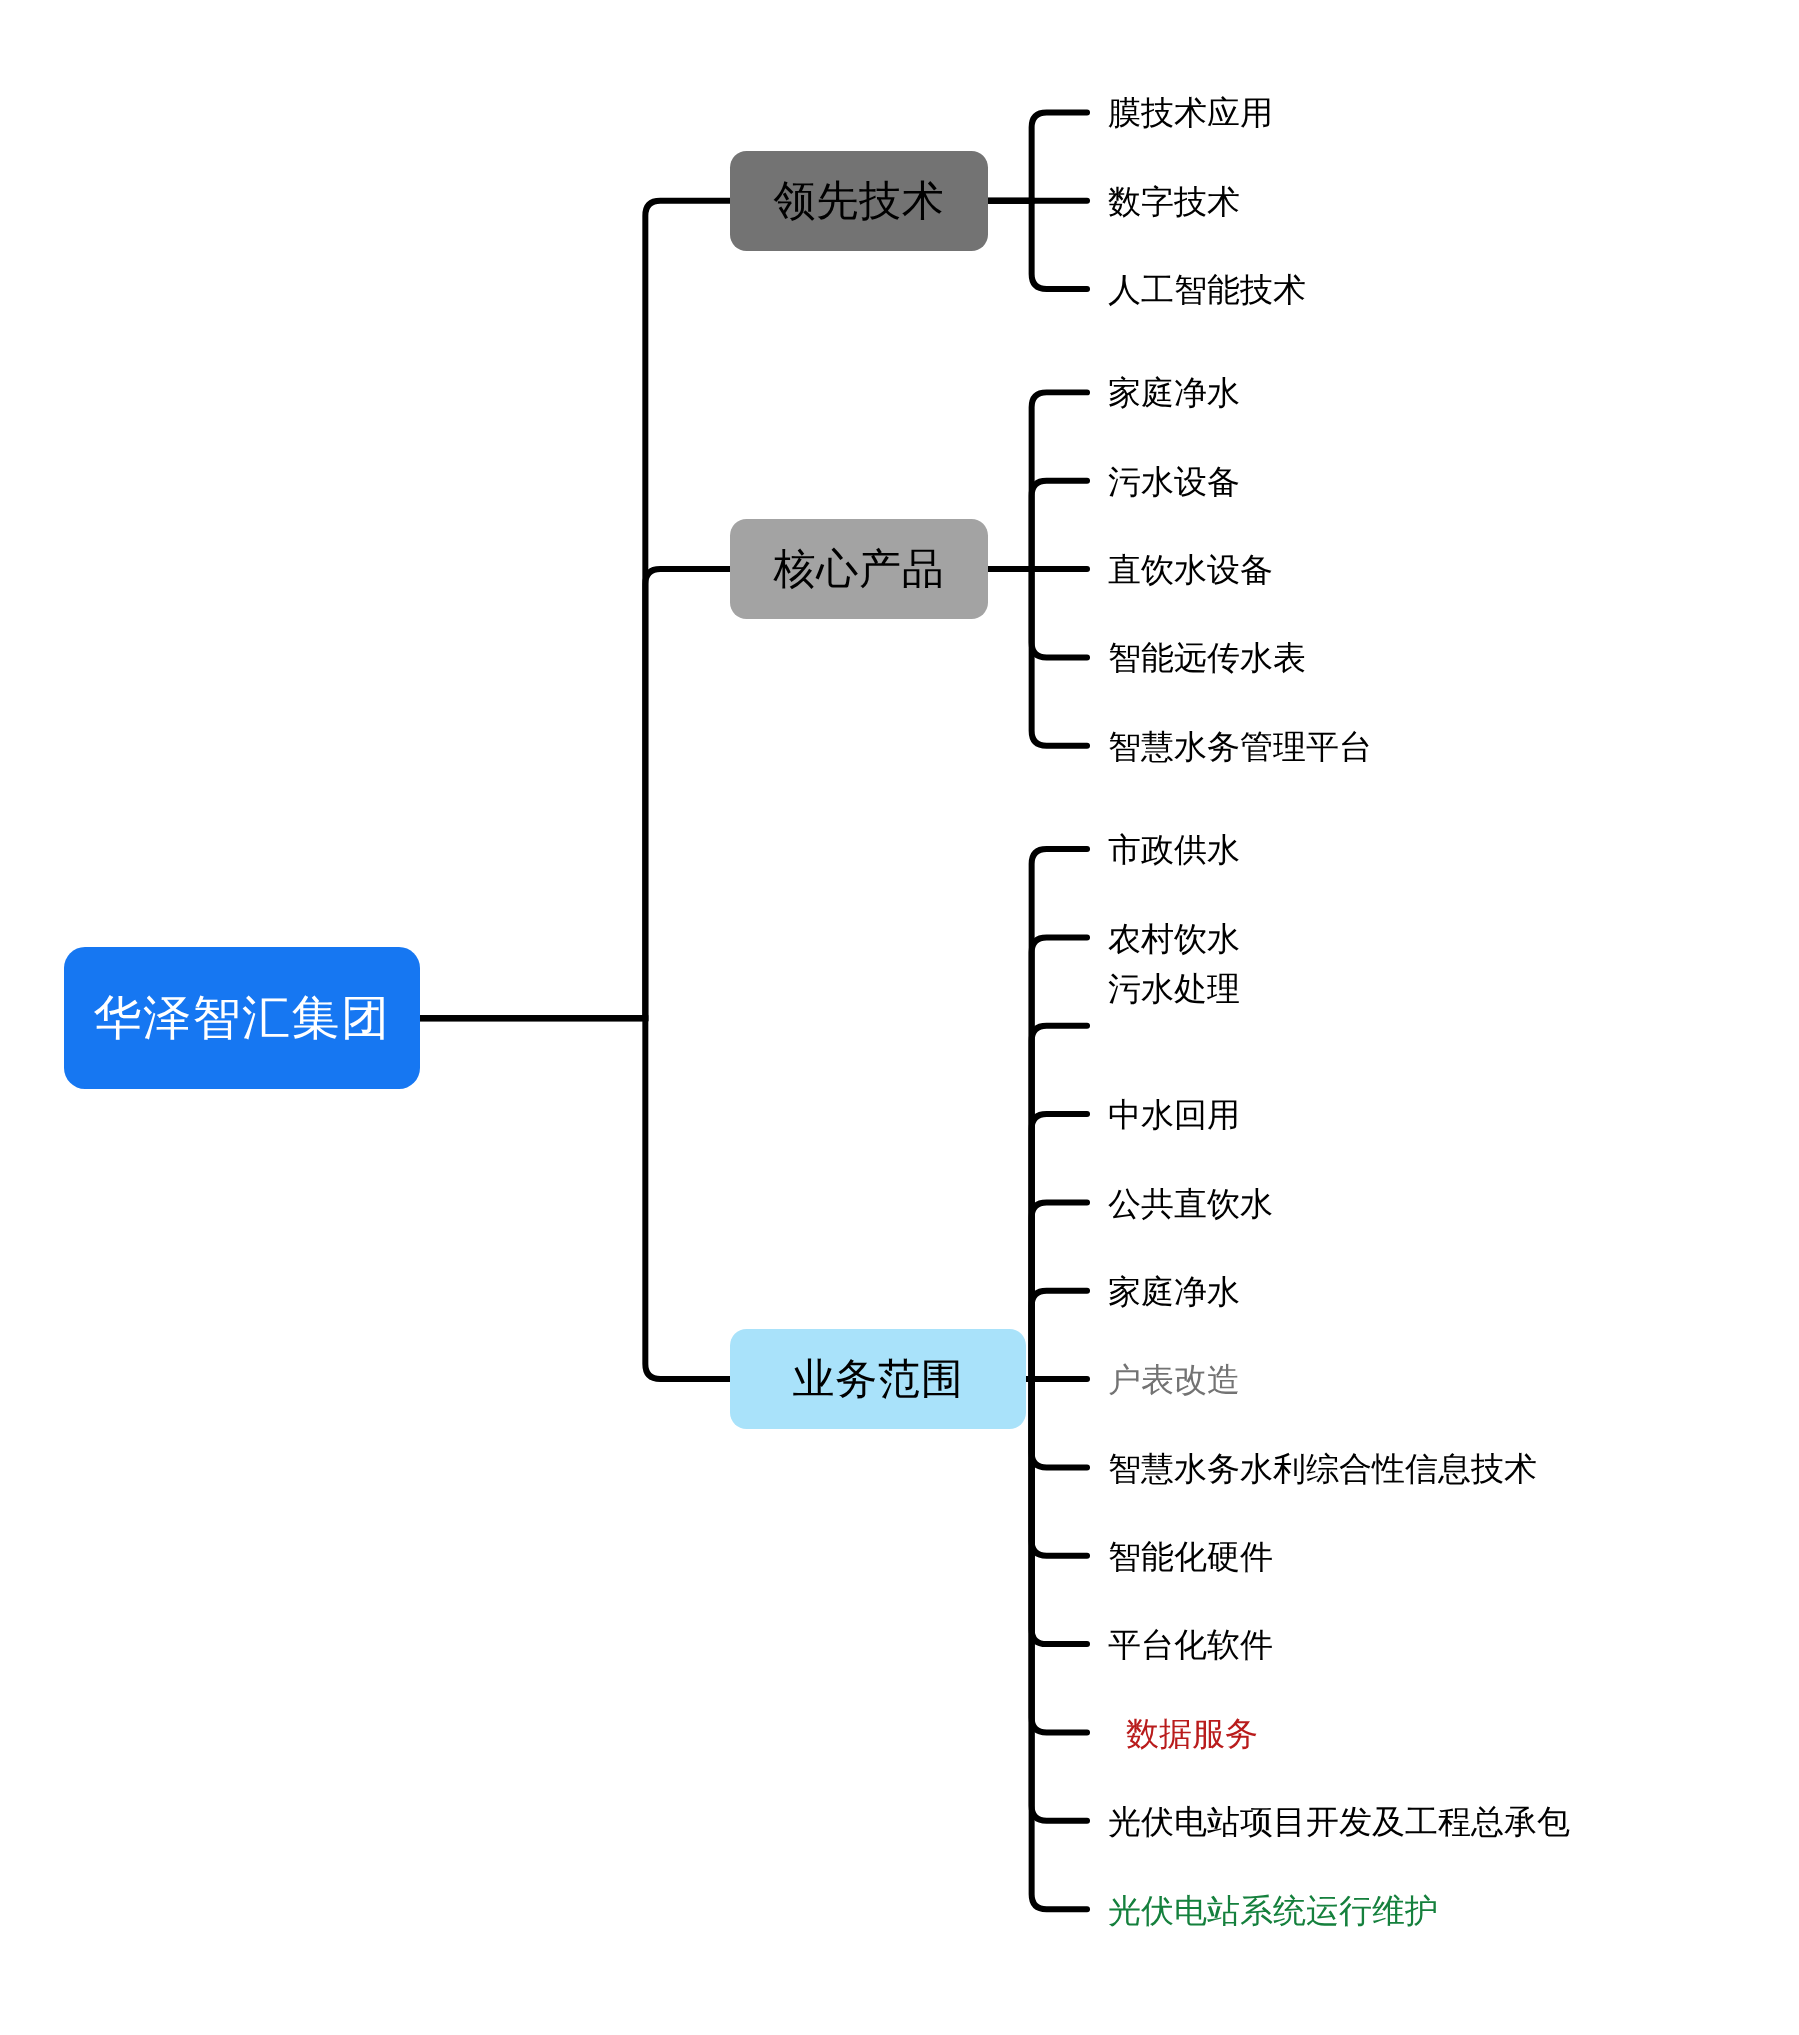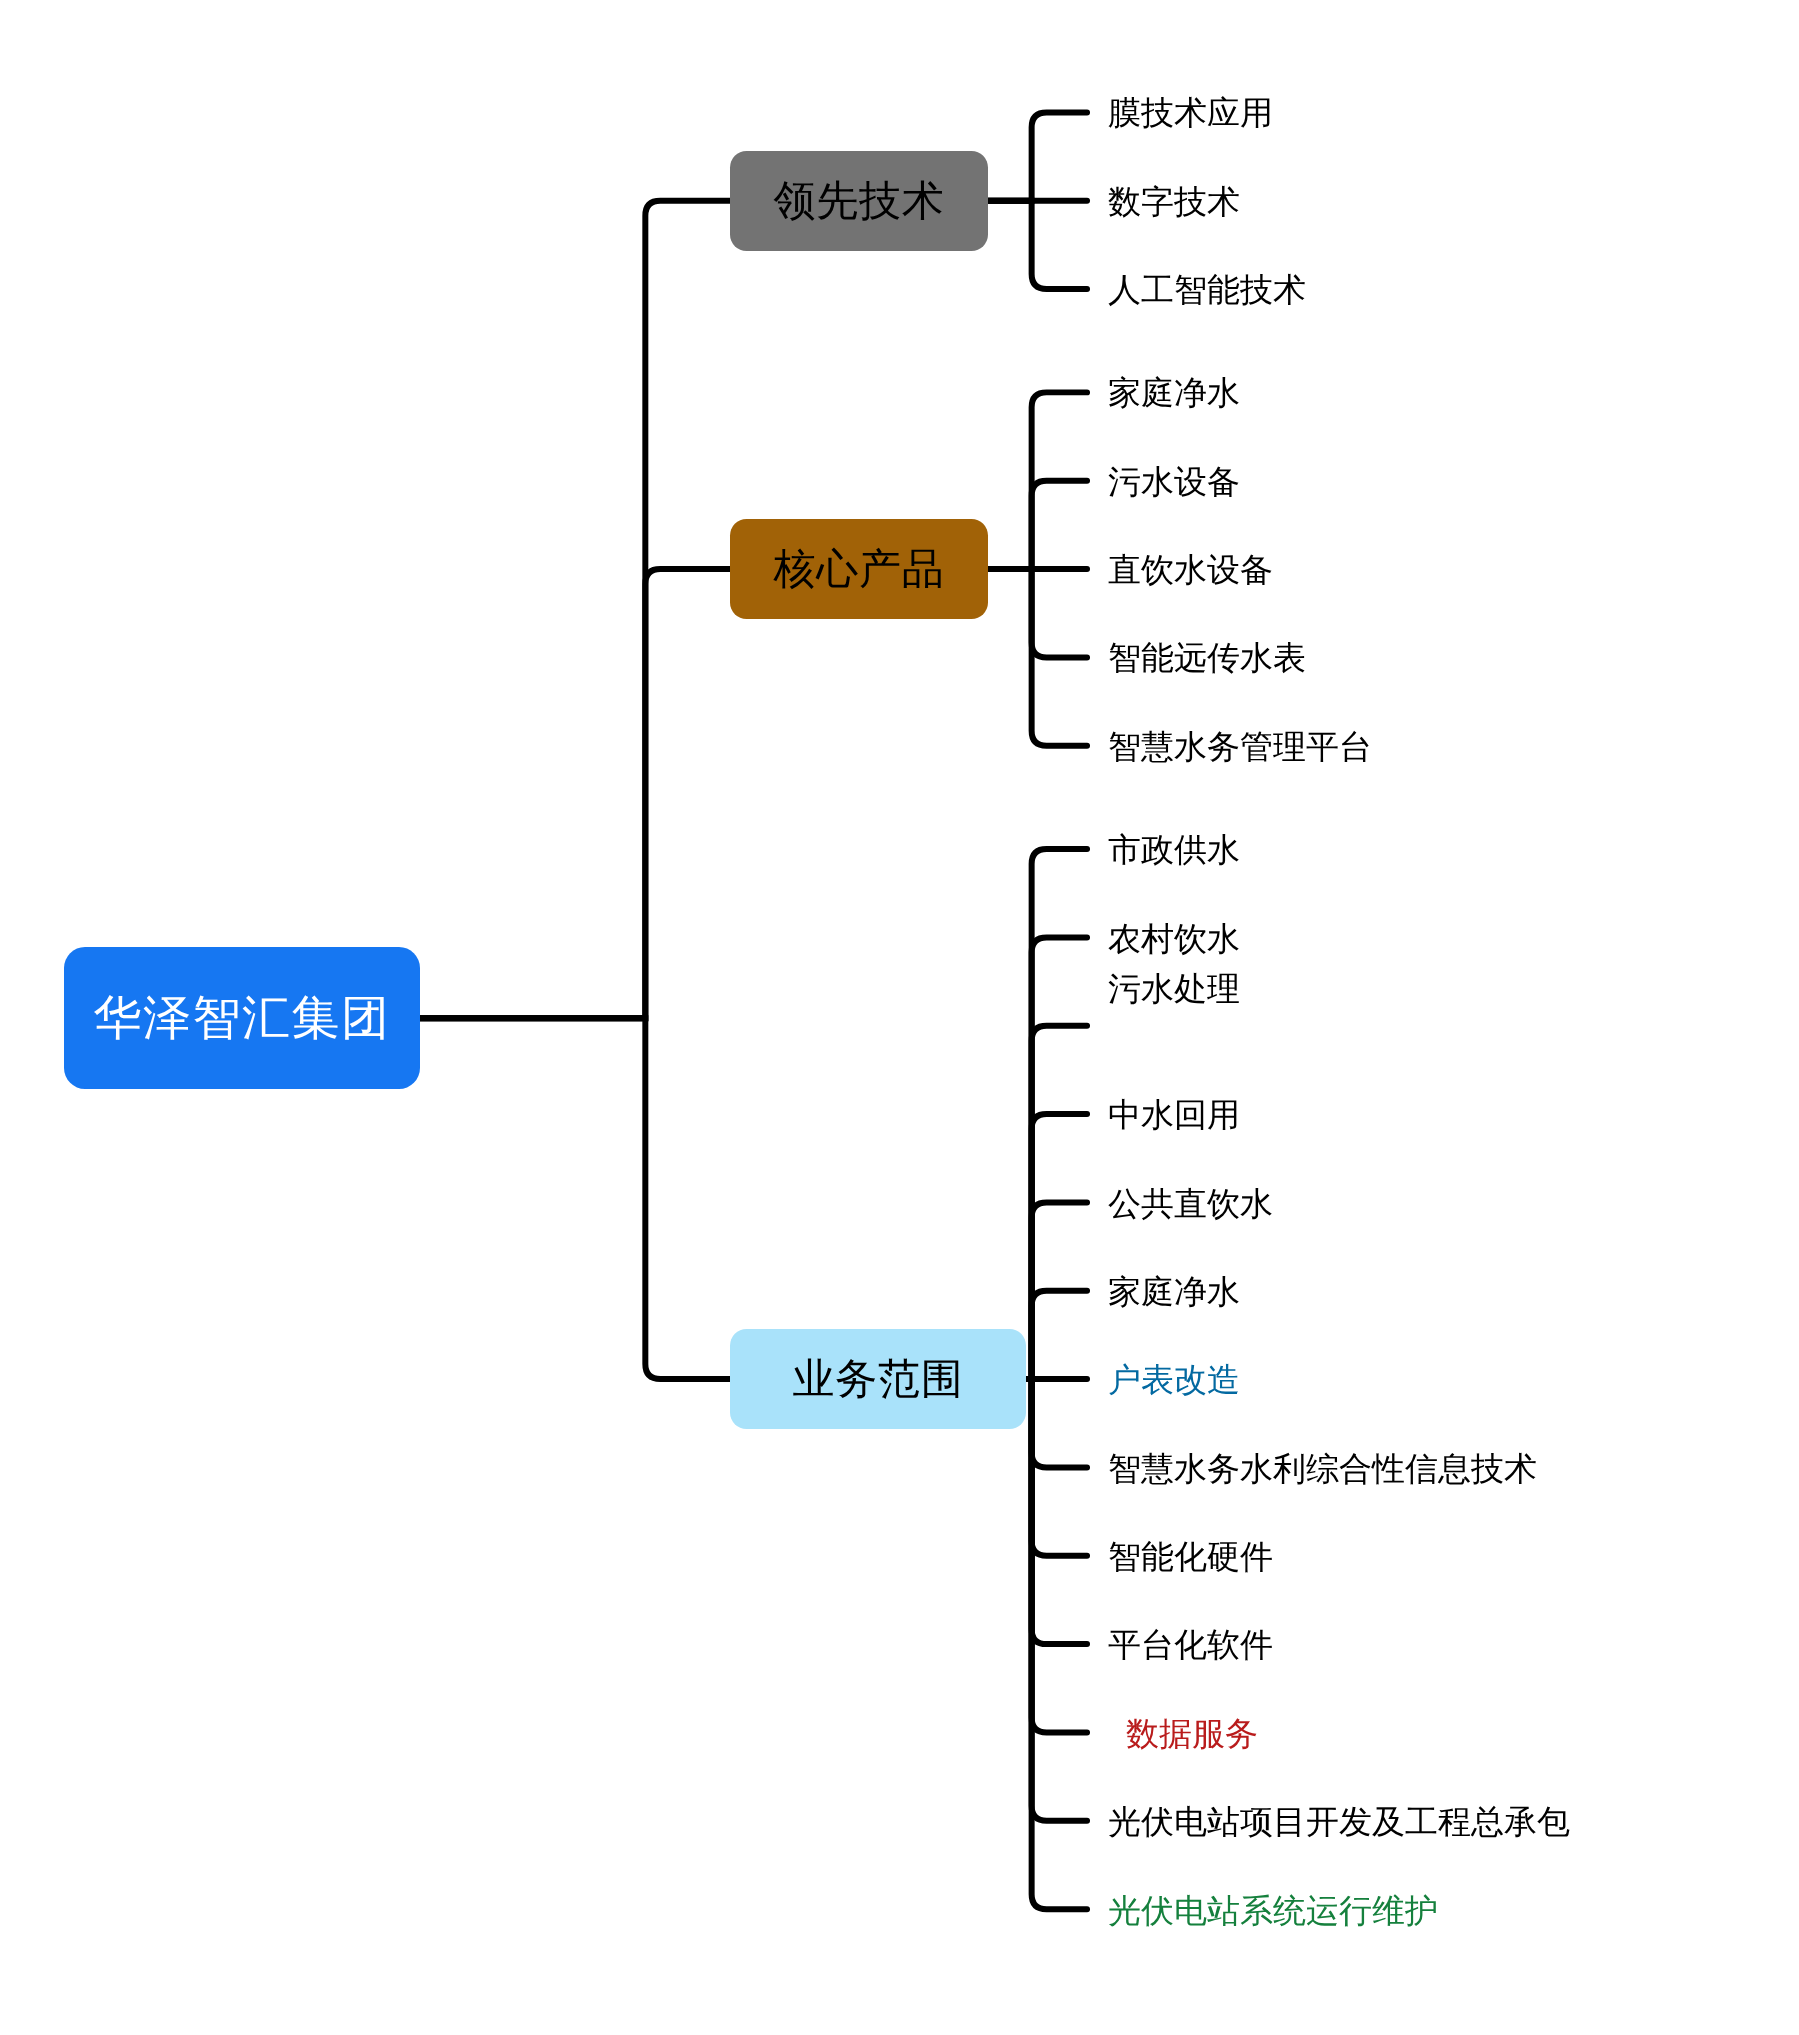--- a/index.html
+++ b/index.html
@@ -87,34 +87,34 @@
       <path d="M 1320 1842 H 1378 V 2294 Q 1378 2314 1398 2314 H 1452" fill="none" stroke="#000000" stroke-width="8" stroke-linecap="round"></path>
       <path d="M 1320 1842 H 1378 V 2412 Q 1378 2432 1398 2432 H 1452" fill="none" stroke="#000000" stroke-width="8" stroke-linecap="round"></path>
       <path d="M 1320 1842 H 1378 V 2530 Q 1378 2550 1398 2550 H 1452" fill="none" stroke="#000000" stroke-width="8" stroke-linecap="round"></path>
     </svg>
   <div id="root-topic" style="left: 64px; top: 947px; width: 356px; height: 142px; background: rgb(22, 119, 242); color: rgb(255, 255, 255);">华泽智汇集团</div>
 
 <div class="branch" style="left: 730px; top: 151px; width: 258px; height: 100px; background: #737373; color: rgb(0, 0, 0);">领先技术</div>
     <div class="child" style="left: 1108px; top: 112px; color: rgb(0, 0, 0);">膜技术应用</div>
     <div class="child" style="left: 1108px; top: 201px; color: rgb(0, 0, 0);">数字技术</div>
     <div class="child" style="left: 1108px; top: 289px; color: rgb(0, 0, 0);">人工智能技术</div>
-    <div class="branch" style="left: 730px; top: 519px; width: 258px; height: 100px; background: #a16207; color: rgb(0, 0, 0);">核心产品</div>
+    <div class="branch" style="left: 730px; top: 519px; width: 258px; height: 100px; background: #a3a3a3; color: rgb(0, 0, 0);">核心产品</div>
     <div class="child" style="left: 1108px; top: 392px; color: rgb(0, 0, 0);">家庭净水</div>
     <div class="child" style="left: 1108px; top: 481px; color: rgb(0, 0, 0);">污水设备</div>
     <div class="child" style="left: 1108px; top: 569px; color: rgb(0, 0, 0);">直饮水设备</div>
     <div class="child" style="left: 1108px; top: 657px; color: rgb(0, 0, 0);">智能远传水表</div>
     <div class="child" style="left: 1108px; top: 746px; color: rgb(0, 0, 0);">智慧水务管理平台</div>
     <div class="branch" style="left: 730px; top: 1329px; width: 296px; height: 100px; background: rgb(169, 226, 250); color: rgb(0, 0, 0);">业务范围</div>
     <div class="child" style="left: 1108px; top: 849px; color: rgb(0, 0, 0);">市政供水</div>
     <div class="child" style="left: 1108px; top: 938px; color: rgb(0, 0, 0);">农村饮水</div>
     <div class="child" style="left: 1108px; top: 988px; color: rgb(0, 0, 0);">污水处理</div>
     <div class="child" style="left: 1108px; top: 1114px; color: rgb(0, 0, 0);">中水回用</div>
     <div class="child" style="left: 1108px; top: 1203px; color: rgb(0, 0, 0);">公共直饮水</div>
     <div class="child" style="left: 1108px; top: 1291px; color: rgb(0, 0, 0);">家庭净水</div>
-    <div class="child" style="left: 1108px; top: 1379px; color: #0369a1;">户表改造</div>
+    <div class="child" style="left: 1108px; top: 1379px; color: #737373;">户表改造</div>
     <div class="child" style="left: 1108px; top: 1468px; color: rgb(0, 0, 0);">智慧水务水利综合性信息技术</div>
     <div class="child" style="left: 1108px; top: 1556px; color: rgb(0, 0, 0);">智能化硬件</div>
     <div class="child" style="left: 1108px; top: 1644px; color: rgb(0, 0, 0);">平台化软件</div>
     <div class="child" style="left: 1108px; top: 1733px; color: #b91c1c; margin-left: 18px;">数据服务</div>
     <div class="child" style="left: 1108px; top: 1821px; color: rgb(0, 0, 0);">光伏电站项目开发及工程总承包</div>
     <div class="child" style="left: 1108px; top: 1910px; color: #15803d;">光伏电站系统运行维护</div>
   </div>
 
 
 </body></html>

